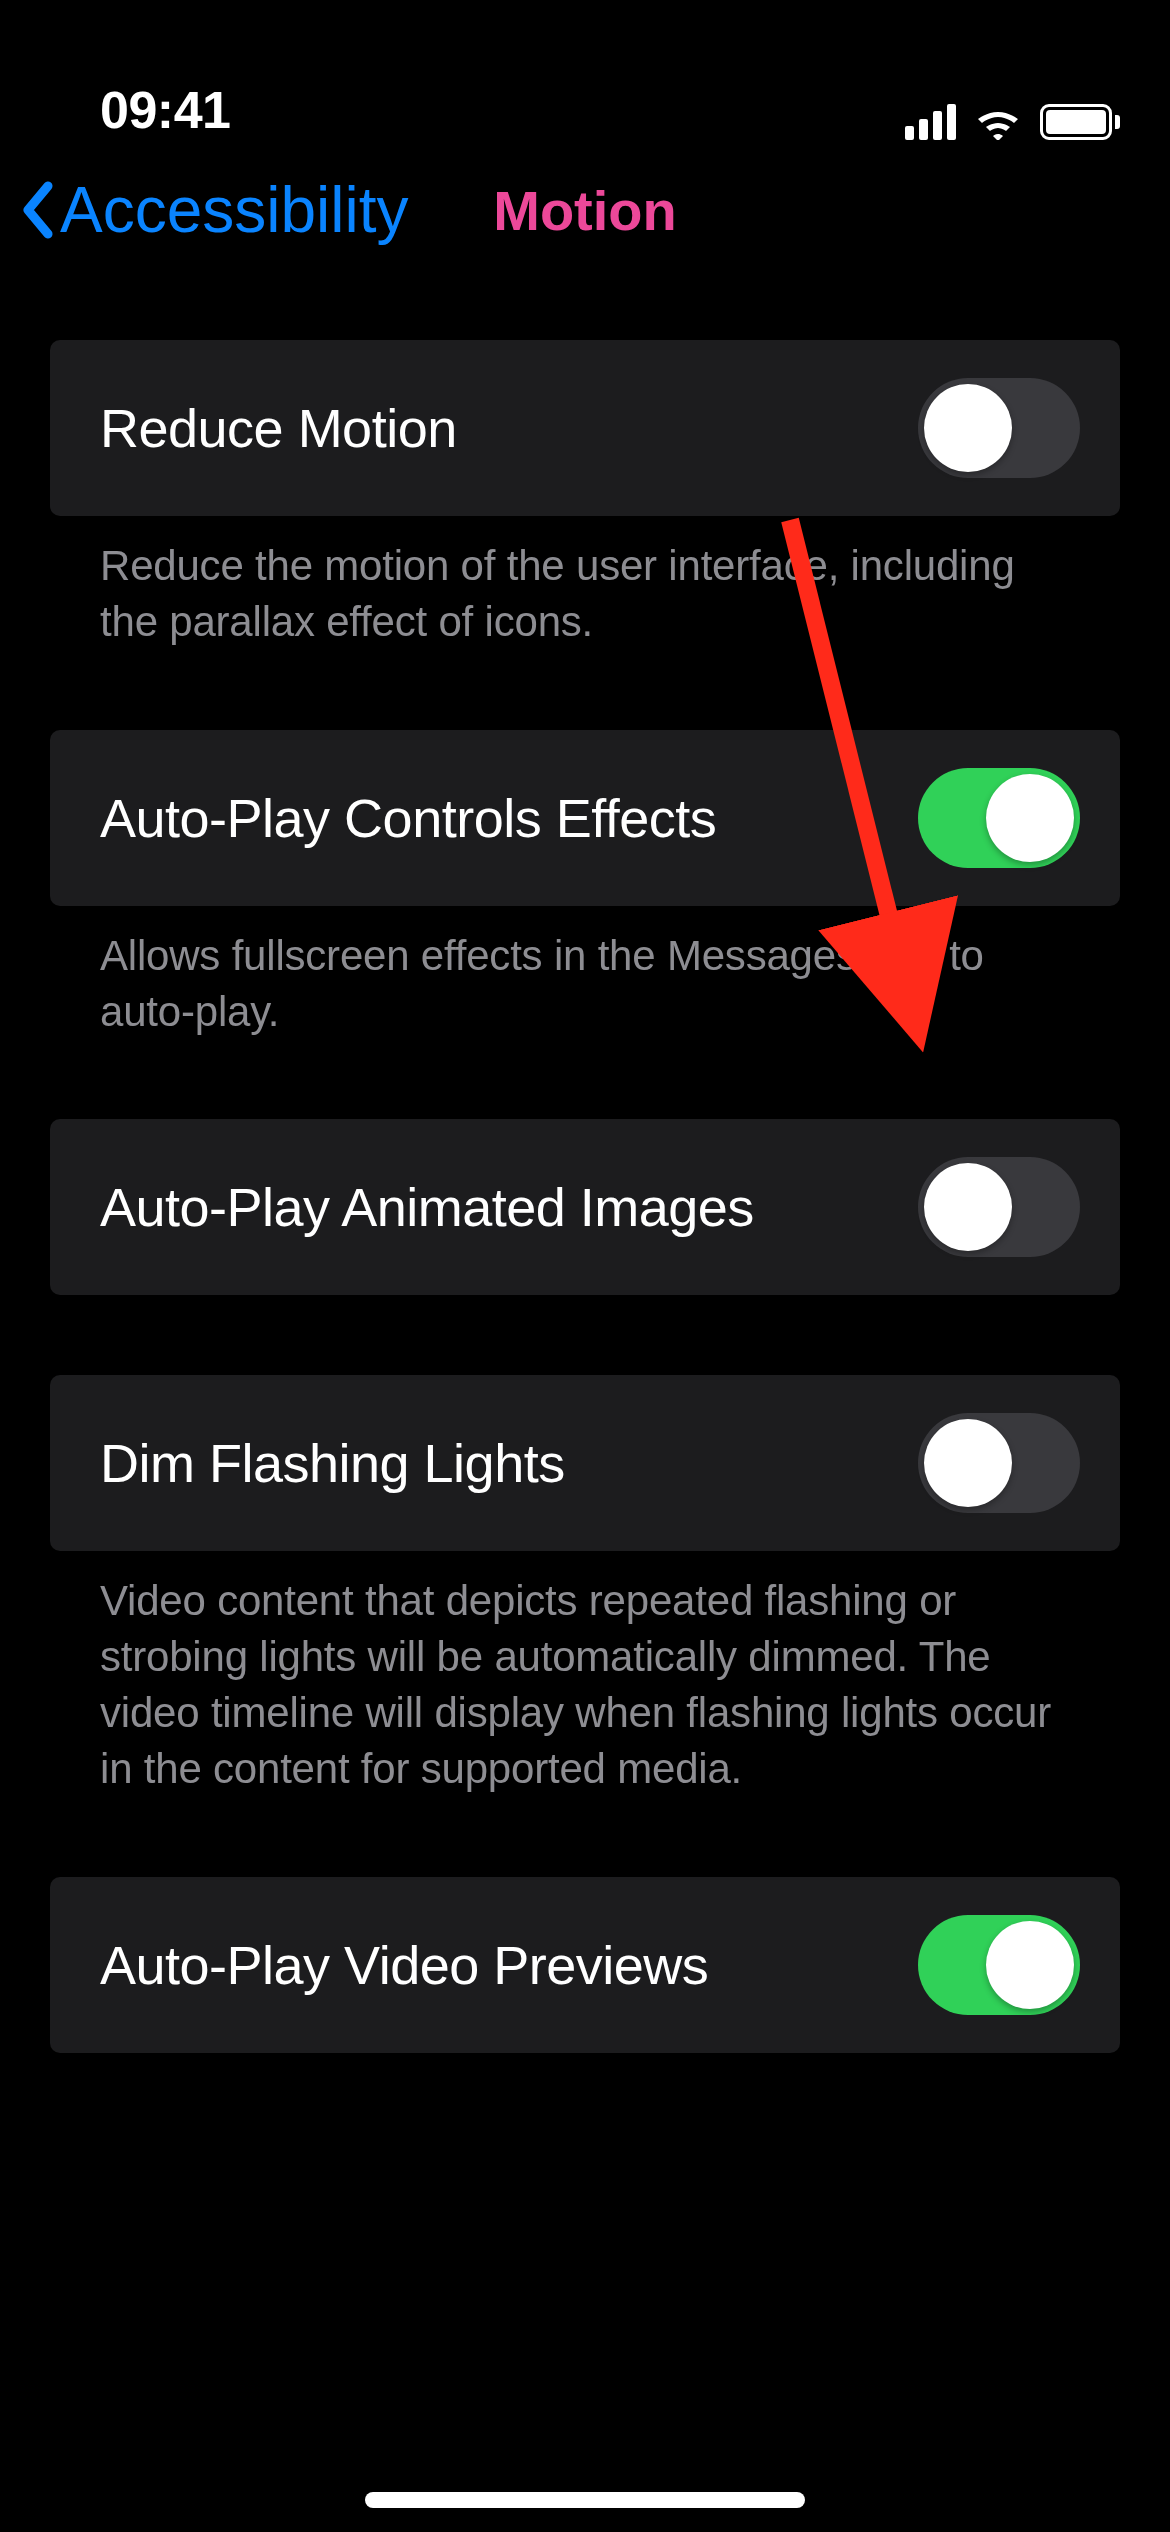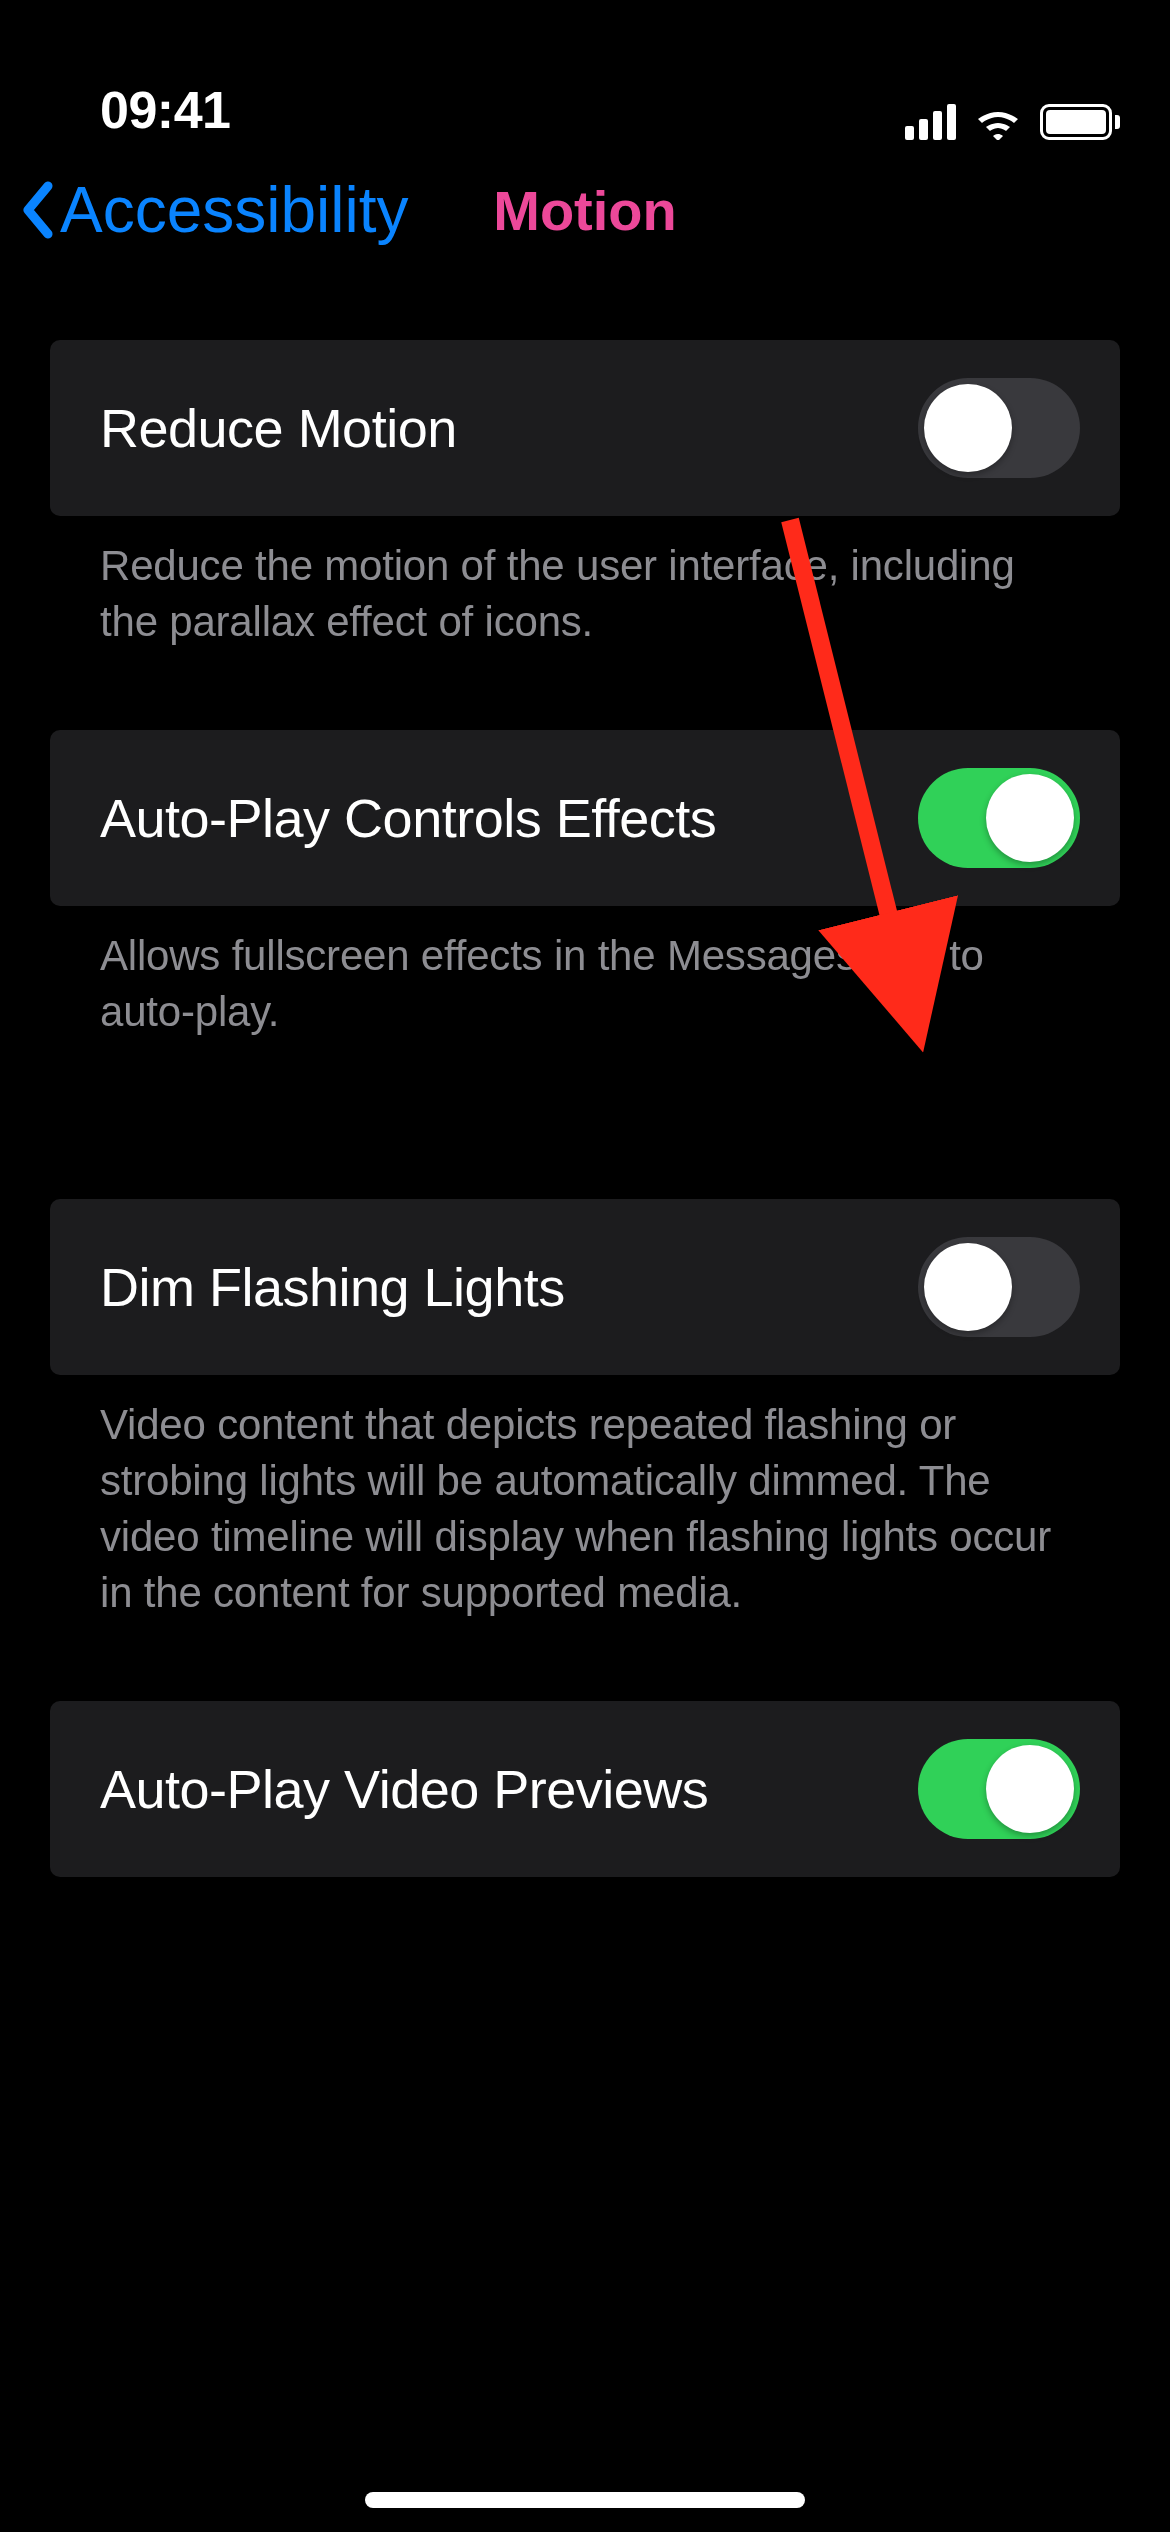--- a/index.html
+++ b/index.html
@@ -235,20 +235,26 @@
   <div class="row">
     <div class="row-label">Auto-Play Controls Effects</div>
     <div class="toggle on">
         <div class="knob"></div>
       </div>
   </div>
   <div class="footer">Allows fullscreen effects in the Messages app to auto-play.</div>
 
   <div class="group-gap"></div>
 
+  <div class="row">
+    <div class="row-label">Auto-Play Animated Images</div>
+    <div class="toggle off">
+        <div class="knob"></div>
+      </div>
+  </div>
 
   <div class="group-gap"></div>
 
   <div class="row">
     <div class="row-label">Dim Flashing Lights</div>
     <div class="toggle off">
         <div class="knob"></div>
       </div>
   </div>
   <div class="footer">Video content that depicts repeated flashing or strobing lights will be automatically dimmed. The video timeline will display when flashing lights occur in the content for supported media.</div>

